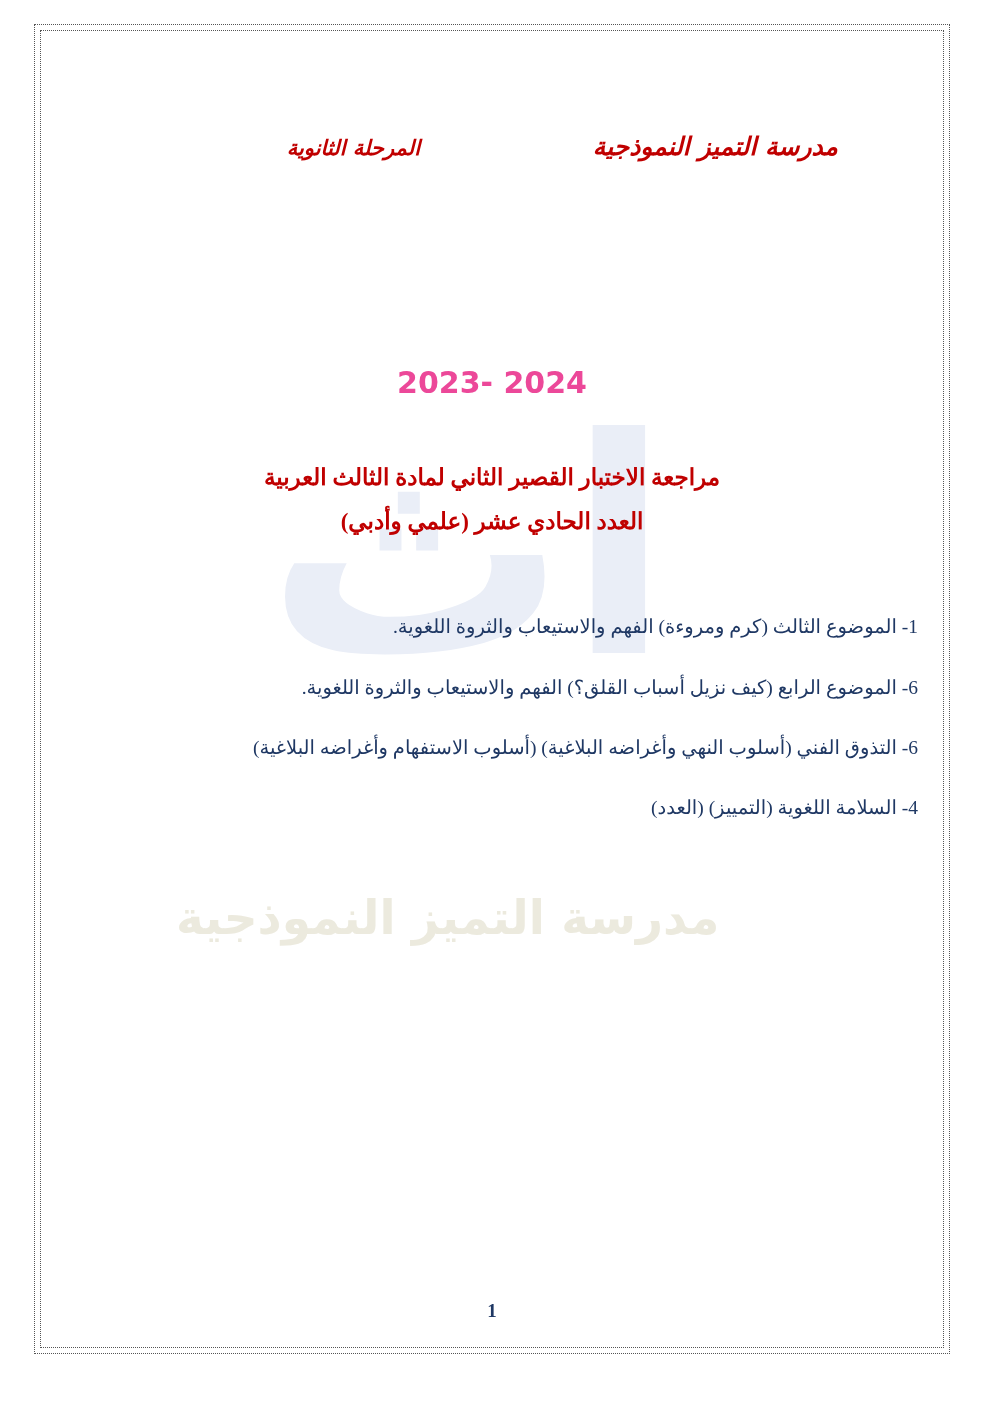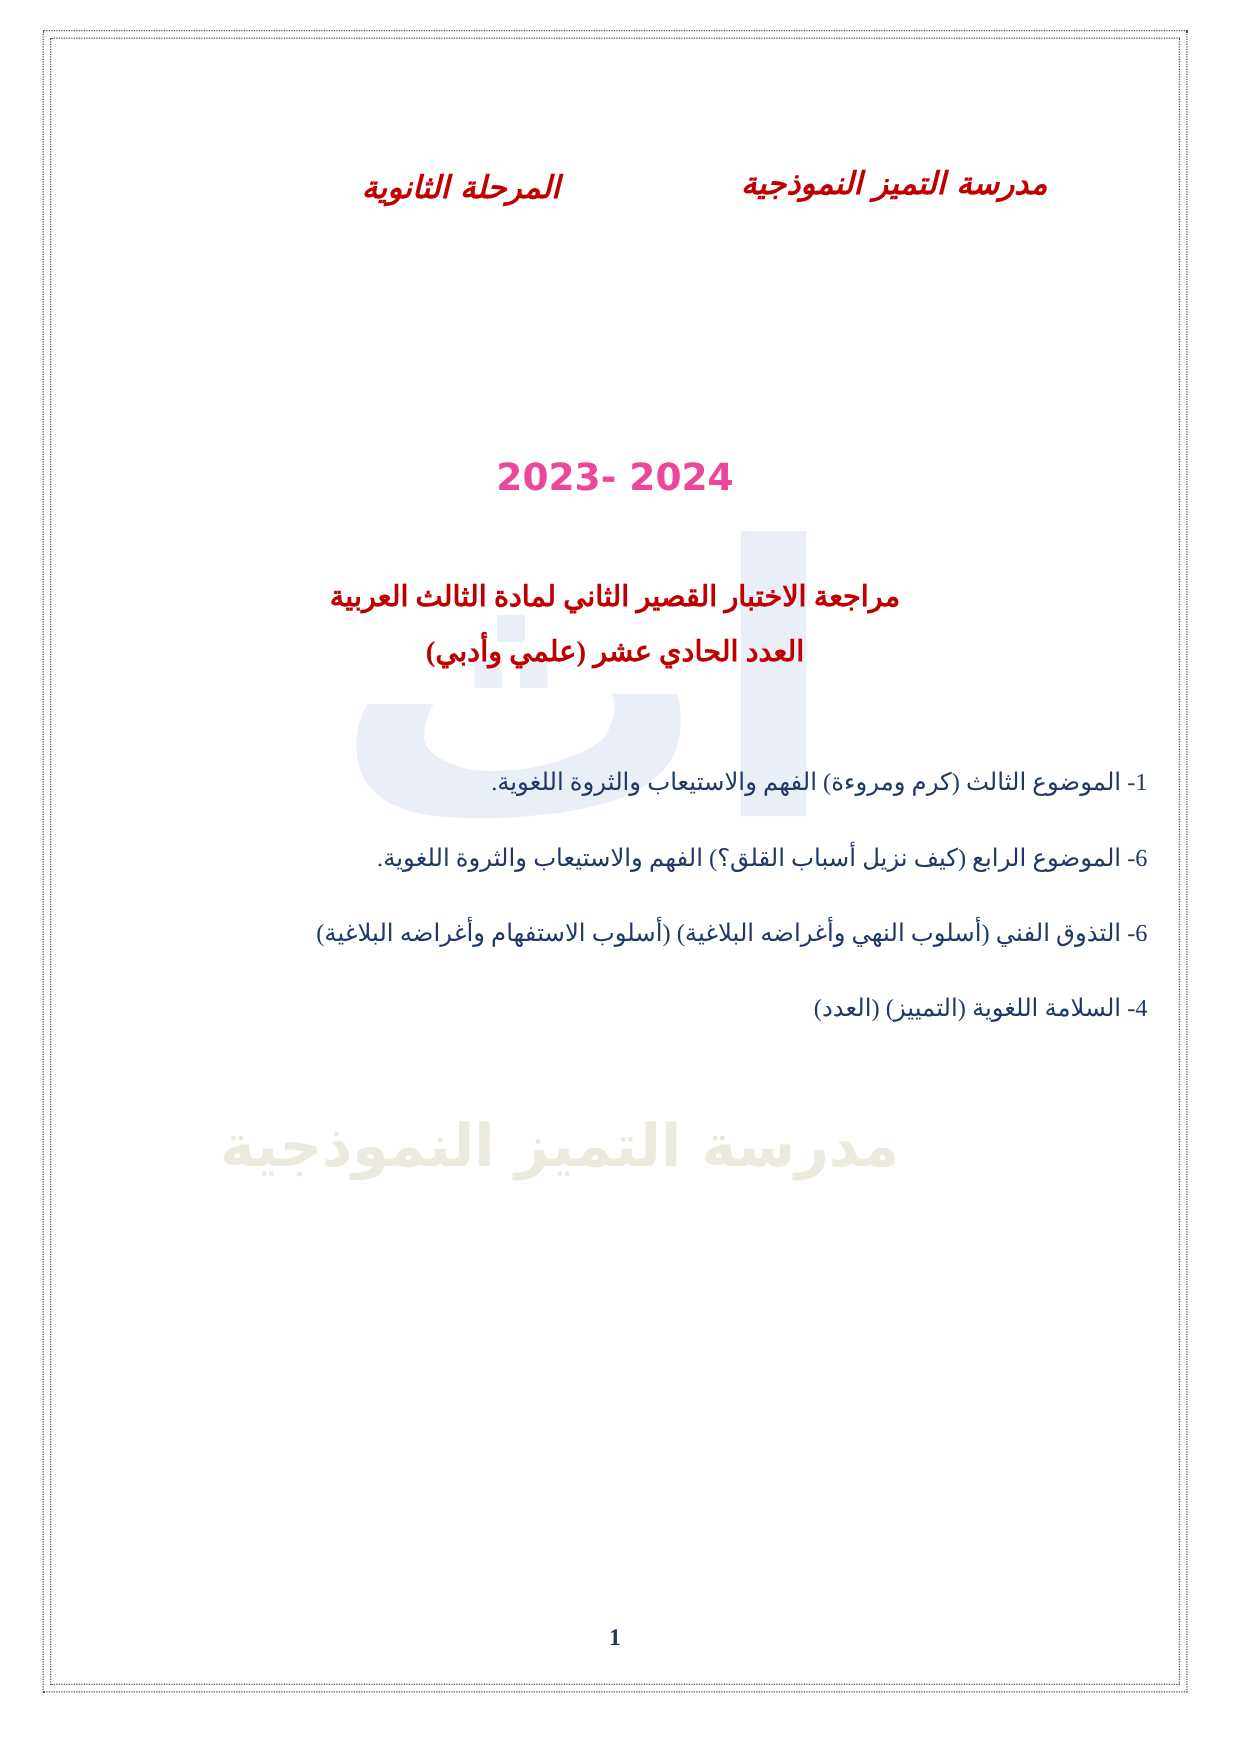--- a/index.html
+++ b/index.html
@@ -57,24 +57,24 @@
     font-family: "DejaVu Serif", serif;
     font-size: 25px;
     font-weight: bold;
     color: #c00000;
     font-style: italic;
     letter-spacing: 1px;
     white-space: nowrap;
   }
   .stage-name {
     position: absolute;
-    right: 480px;
+    right: 508px;
     top: 45px;
     font-family: "DejaVu Serif", serif;
-    font-size: 25px;
+    font-size: 21px;
     font-weight: bold;
     color: #c00000;
     font-style: italic;
     white-space: nowrap;
   }
 
   
   .watermark {
     position: absolute;
     left: 0;

